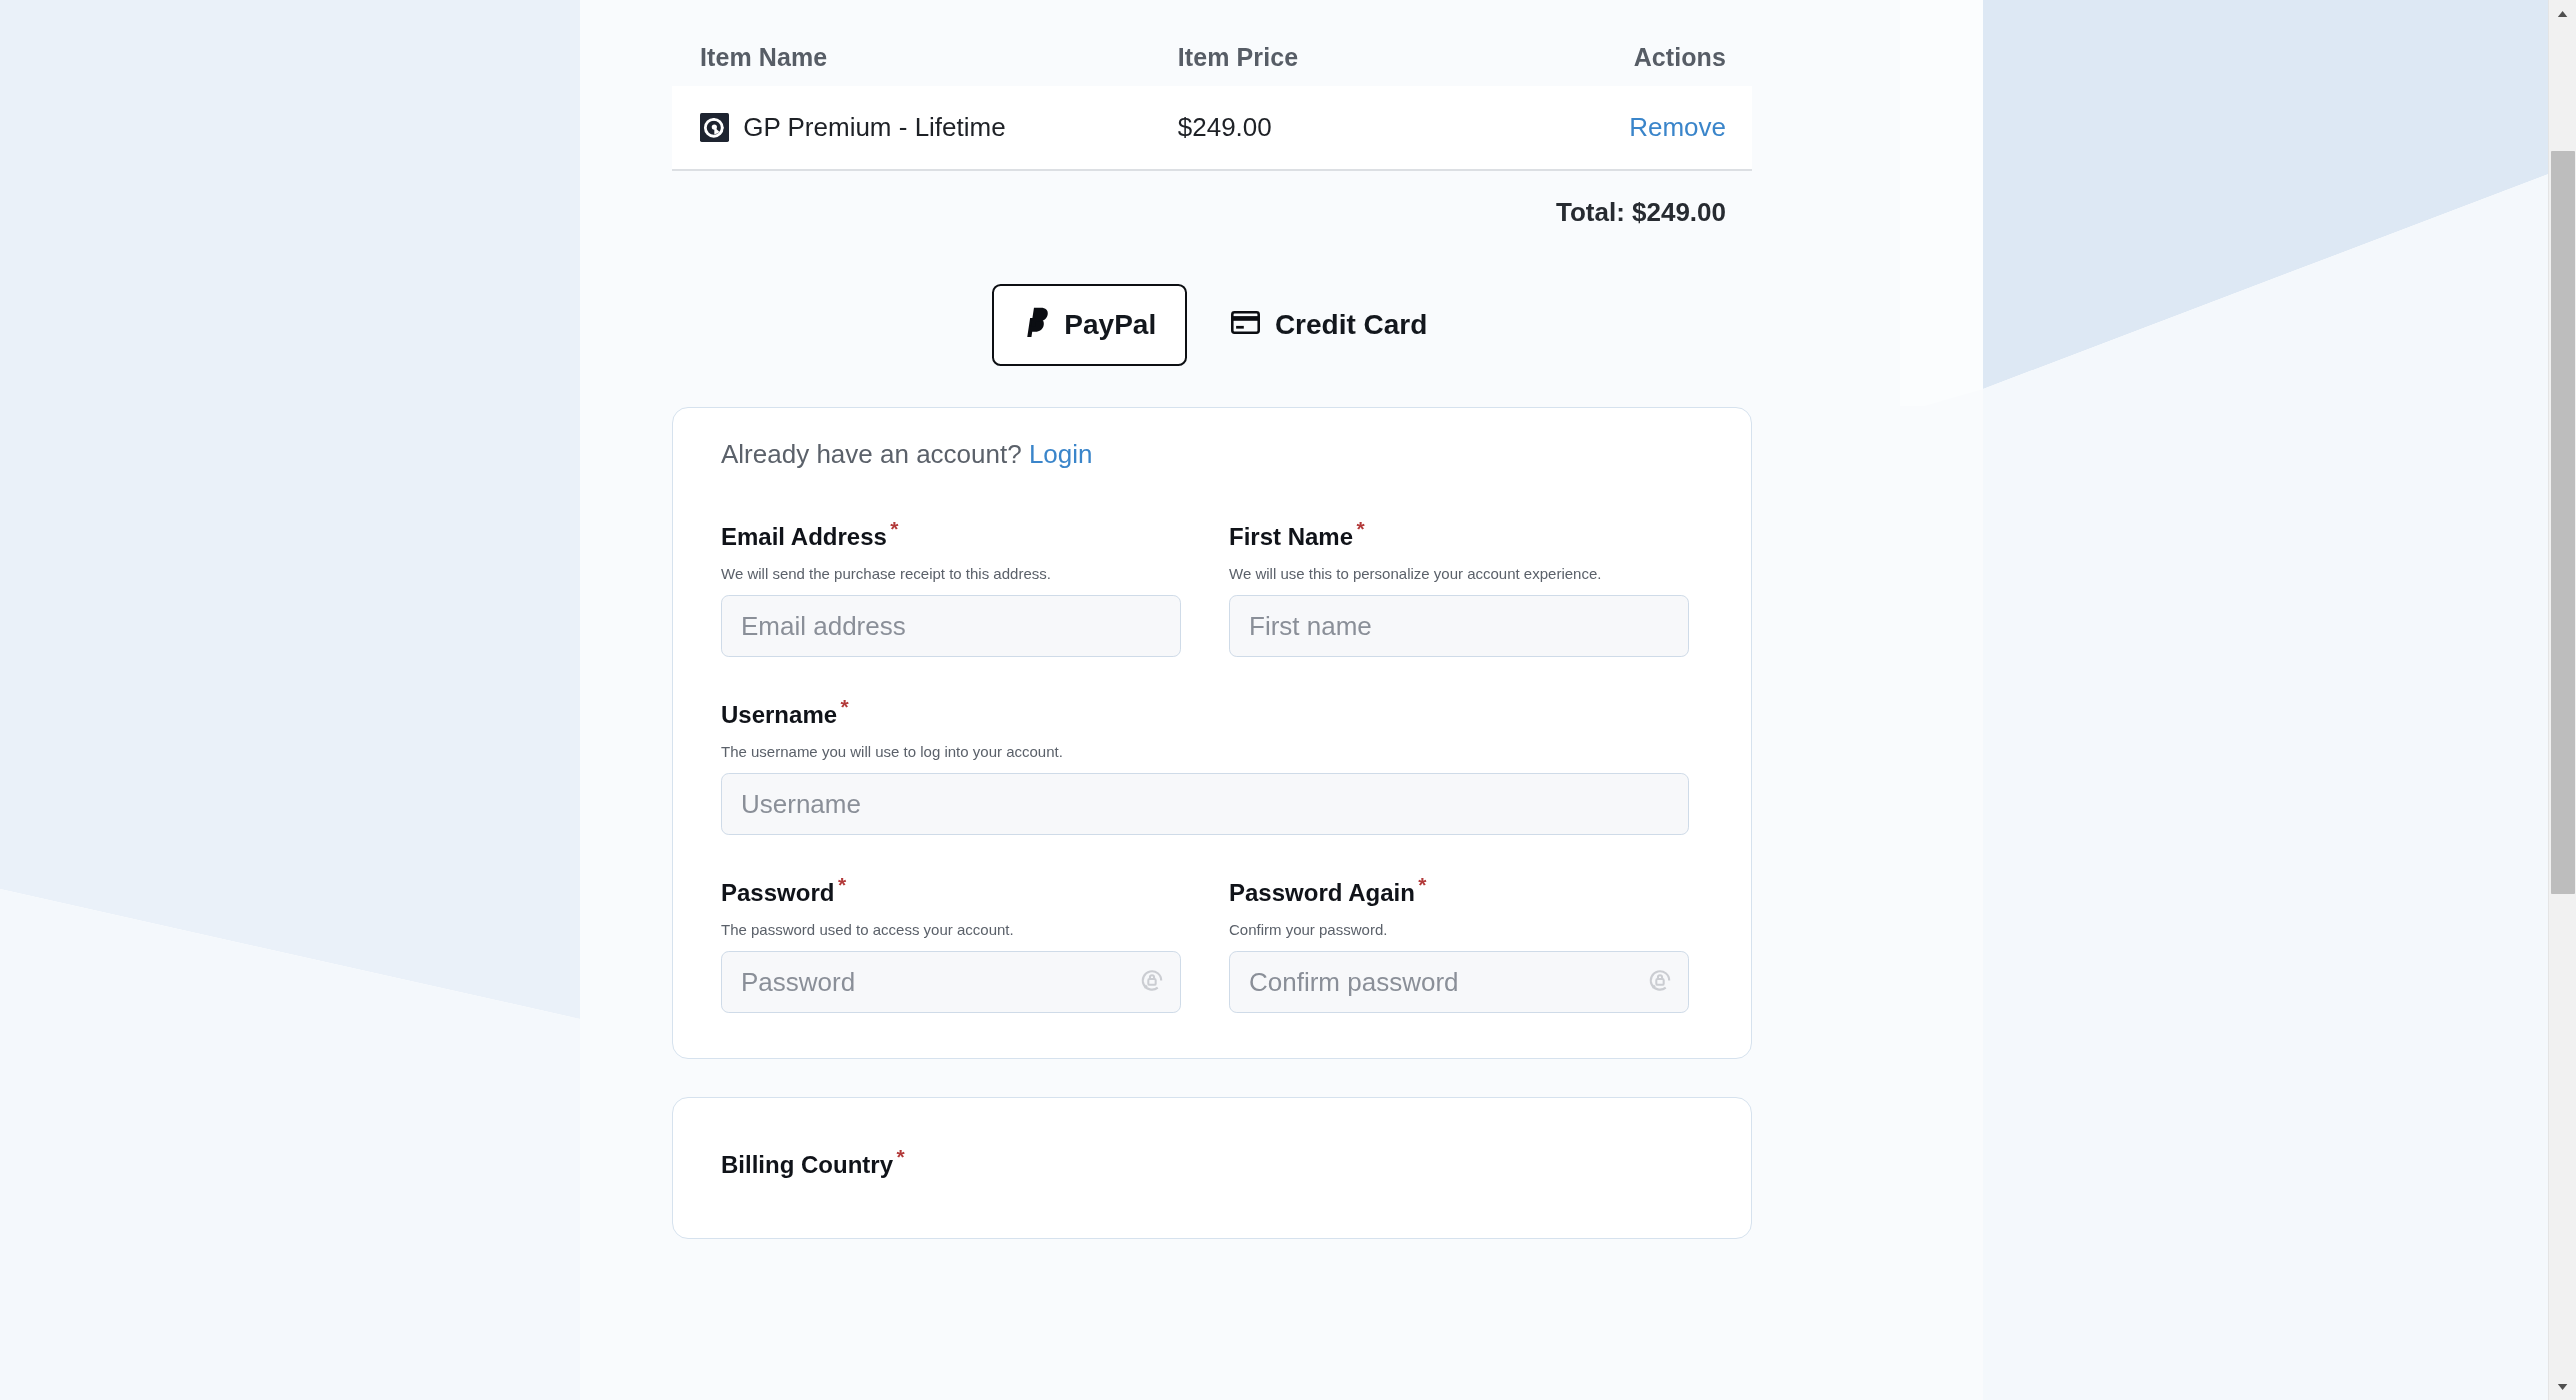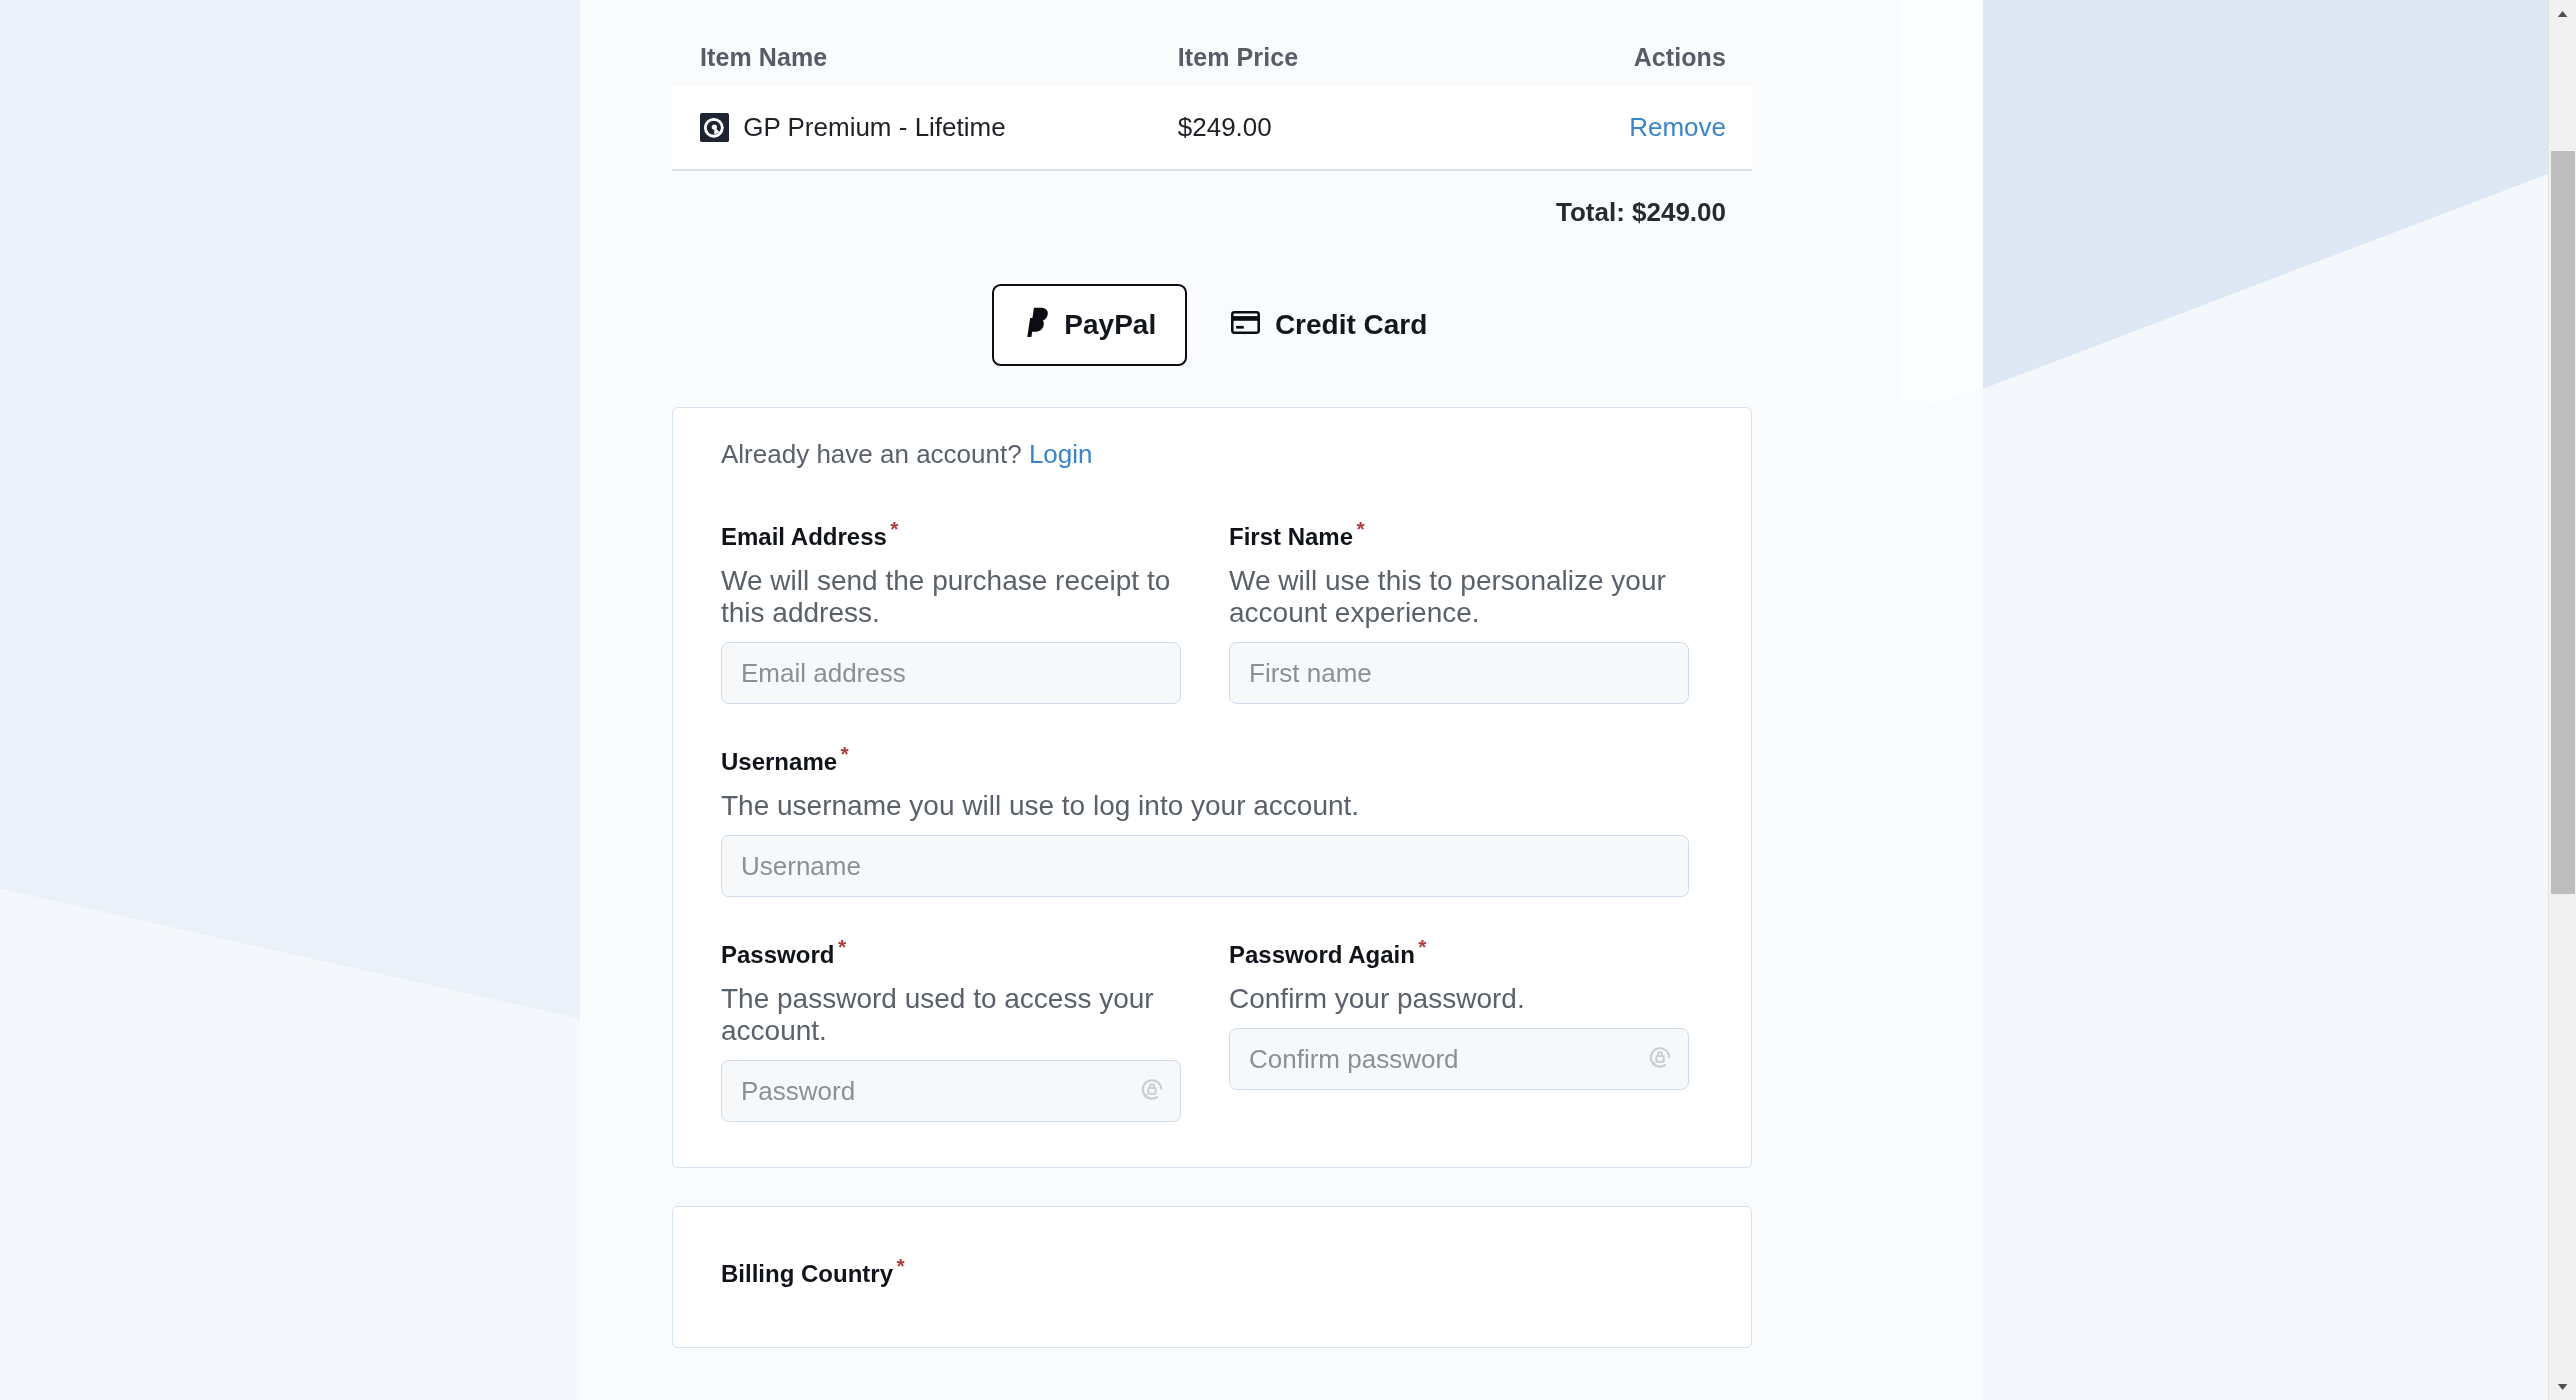--- a/index.html
+++ b/index.html
@@ -99,38 +99,38 @@
     display: flex; align-items: center; gap: 14.7px;
     font-size: 28px; font-weight: 600; color: #13171d;
     padding: 19px 29px; border-radius: 8.6px;
     background: transparent; border: 2.6px solid transparent; cursor: pointer;
   }
   .pay-btn.selected { border-color: #0d0f13; background: #ffffff; }
 
   
   .card {
     margin-top: 41px;
-    background: #ffffff; border: 1.7px solid #d6e2ee; border-radius: 6px;
+    background: #ffffff; border: 1.7px solid #d6e2ee; border-radius: 16px;
     padding: 31px 62px 45px 48px;
   }
   .card-billing { margin-top: 38px; padding-top: 47px; }
 
   .have-account { font-size: 26px; color: #5b616a; margin-bottom: 47px; }
   .have-account a { color: #3a85ca; text-decoration: none; cursor: pointer; }
 
   .row2 { display: flex; gap: 48px; }
   .field { flex: 1 1 0; min-width: 0; margin-bottom: 38px; }
   .field.full { width: 100%; }
 
   .f-label {
     font-size: 24px; font-weight: 700; color: #101319;
     margin-bottom: 14px; display: block;
   }
   .req { color: #b33a3a; font-size: 21px; vertical-align: super; margin-left: 3.5px; }
-  .f-help { font-size: 28px; color: #5b616a; margin-bottom: 13px; }
+  .f-help { font-size: 15px; color: #5b616a; margin-bottom: 13px; }
 
   .f-input {
     position: relative; width: 100%; height: 62px;
     border: 1.7px solid #cfdbe8; border-radius: 7.8px; background: #f7f8fa;
   }
   .f-input .ph {
     position: absolute; left: 19px; top: 50%; transform: translateY(-50%);
     font-size: 26px; color: #8a8f98; pointer-events: none;
   }
   .f-input .pw-icon {

